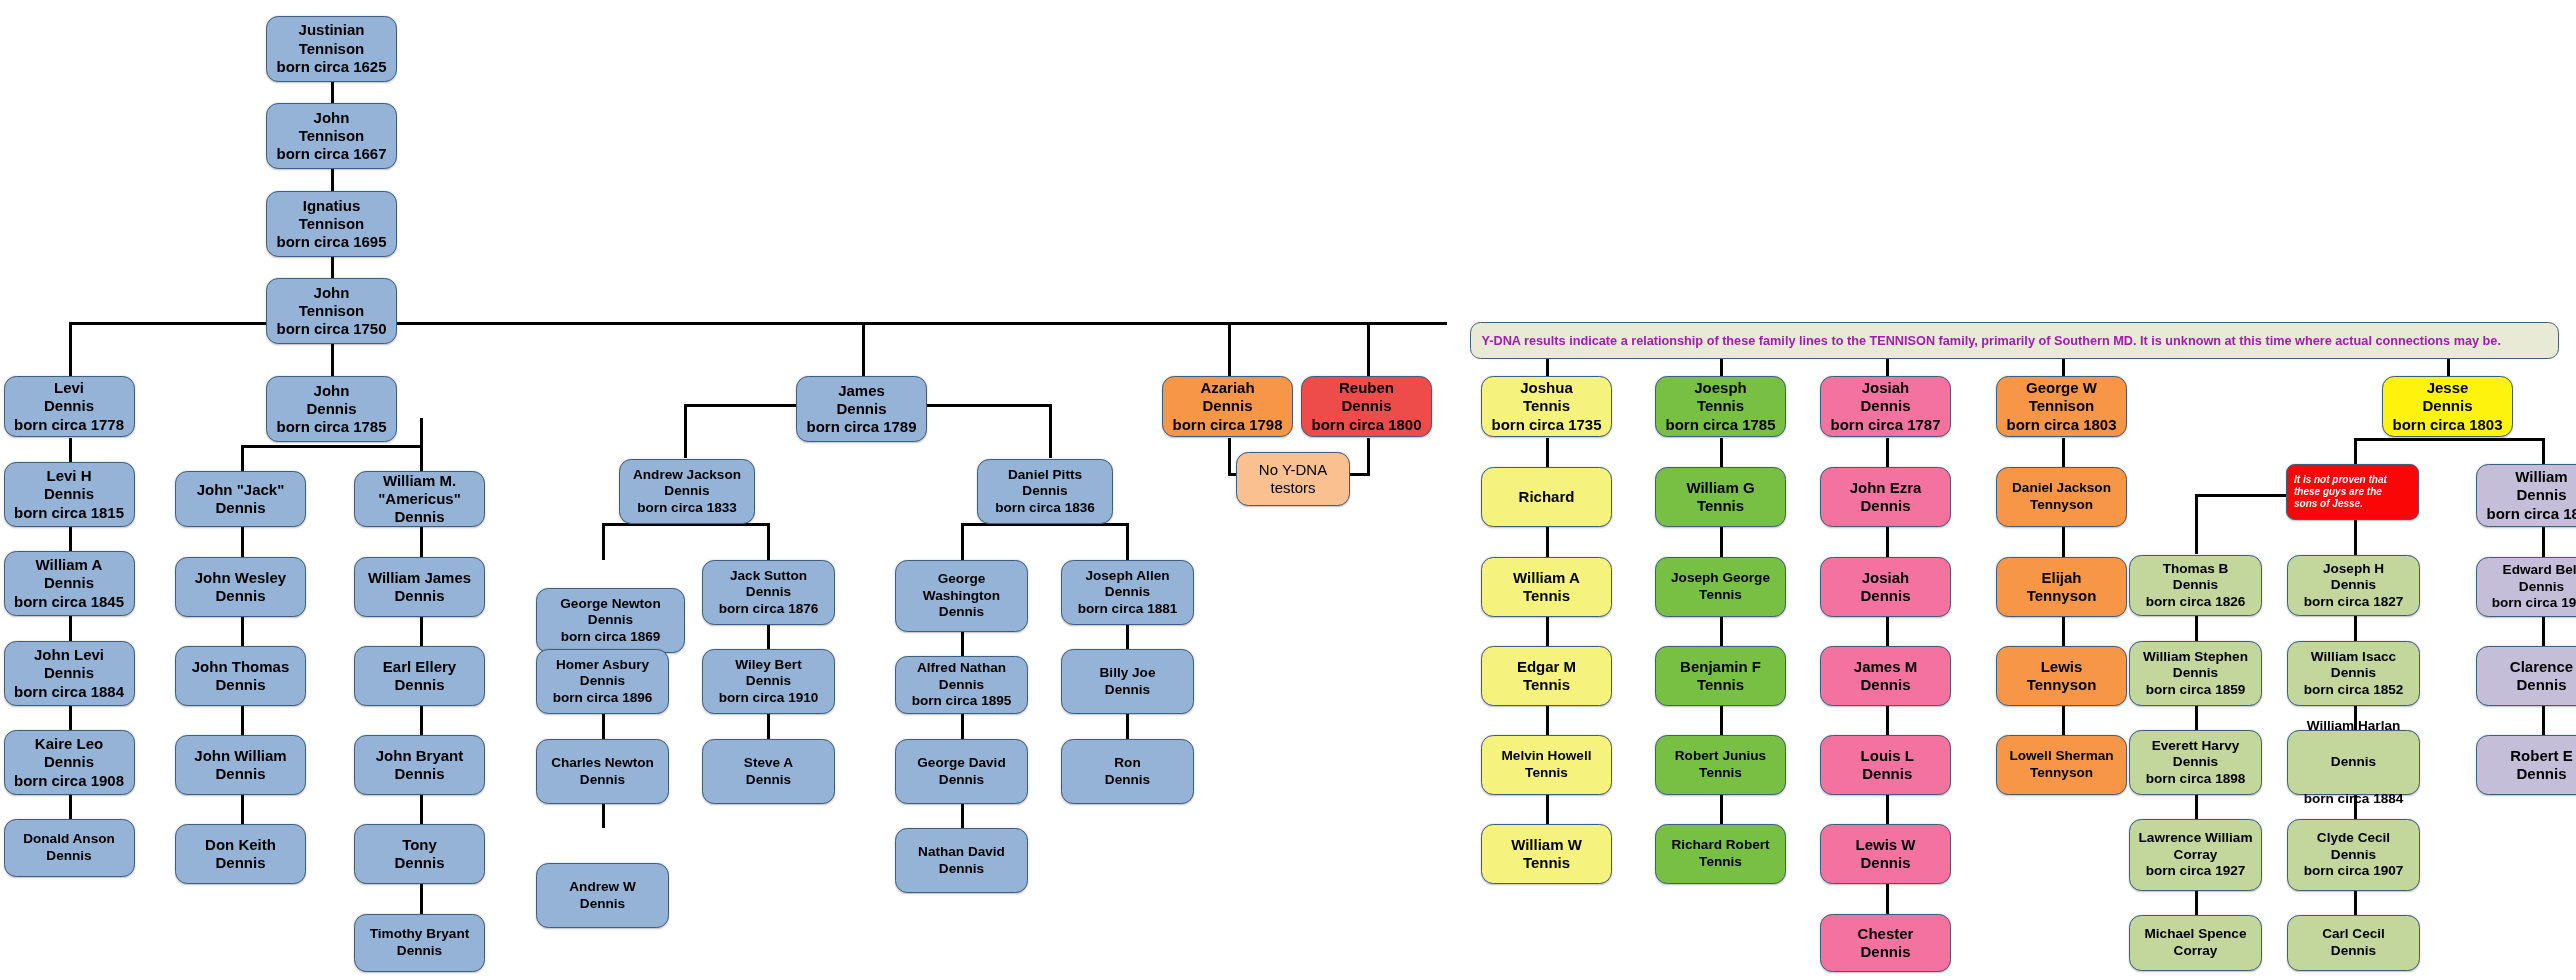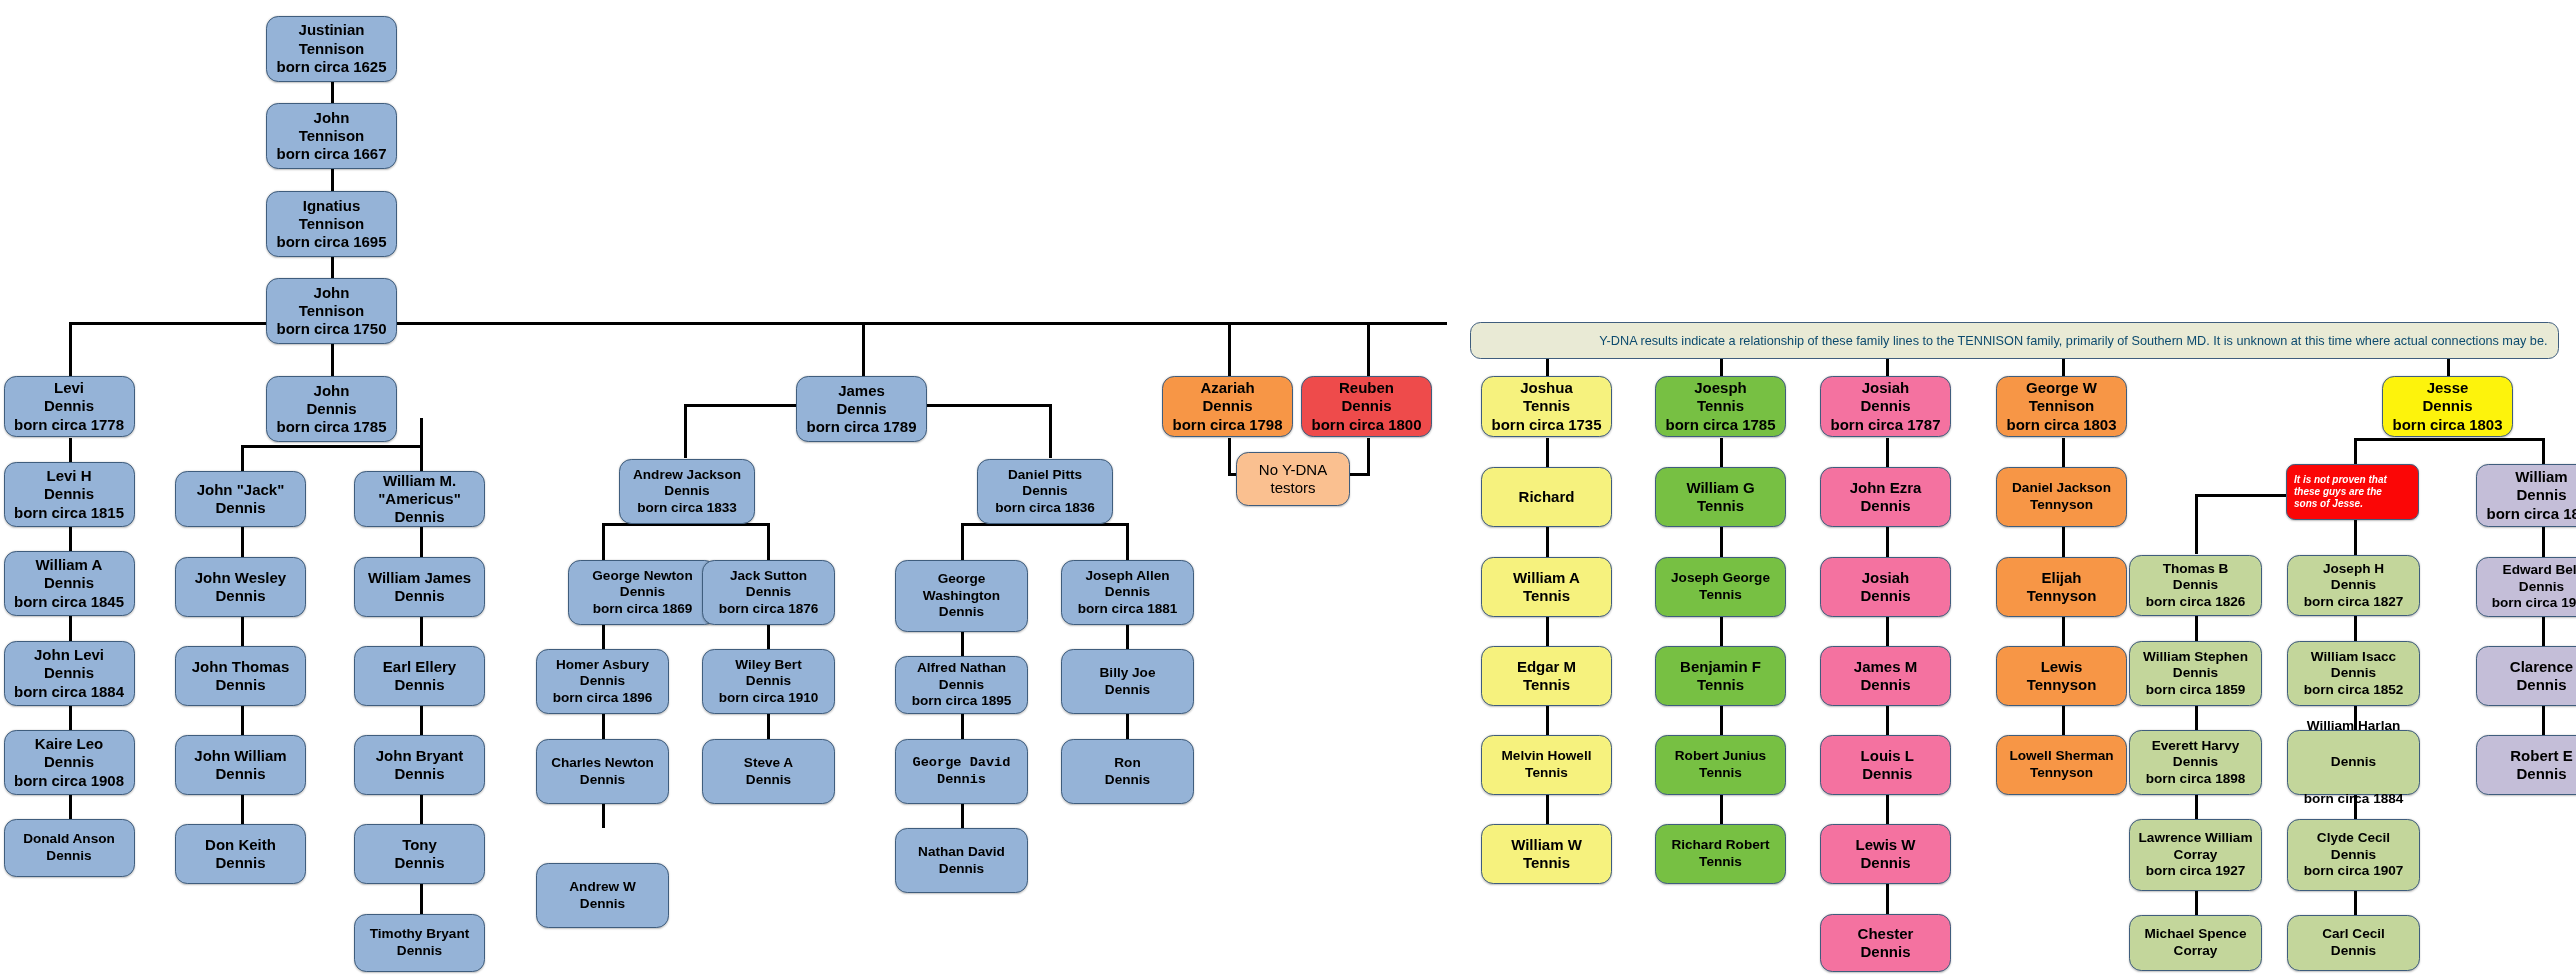--- a/index.html
+++ b/index.html
@@ -69,26 +69,27 @@
     color: #000000;
     z-index: 6;
   }
   #ydna-note {
     position: absolute;
     border: 1.8px solid #3f5d7d;
     border-radius: 10.5px;
     background: #e9ead5;
     display: flex;
     align-items: center;
-    justify-content: flex-end;
+    justify-content: flex-start;
     font-size: 12.7px;
-    color: #0c4a6e;
+    color: #a21caf;
     z-index: 6;
     padding: 0 10.5px;
     text-align: center;
+    font-weight: bold;
   }
 </style>
 </head>
 <body>
 
 <div id="canvas">
 
 
   <div id="ydna-note" style="left:1470px; top:322px; width:1089px; height:37px;">
     <span>Y-DNA results indicate a relationship of these family lines to the TENNISON family, primarily of Southern MD.  It is unknown at this time where actual connections may be.</span>
@@ -321,21 +322,21 @@
     <span class="ln">James</span>
     <span class="ln">Dennis</span>
     <span class="ln">born circa 1789</span>
   </div>
 
   <div class="node c-blue small" style="left:619px; top:459px; width:136px; height:65px;">
     <span class="ln">Andrew Jackson</span>
     <span class="ln">Dennis</span>
     <span class="ln">born circa 1833</span>
   </div>
-  <div class="node c-blue small" style="left:536px; top:560px; width:149px; height:65px;margin-left:32px;">
+  <div class="node c-blue small" style="left:536px; top:588px; width:149px; height:65px;">
     <span class="ln">George Newton</span>
     <span class="ln">Dennis</span>
     <span class="ln">born circa 1869</span>
   </div>
   <div class="node c-blue small" style="left:536px; top:649px; width:133px; height:65px;">
     <span class="ln">Homer Asbury</span>
     <span class="ln">Dennis</span>
     <span class="ln">born circa 1896</span>
   </div>
   <div class="node c-blue small" style="left:536px; top:739px; width:133px; height:65px;">
@@ -370,21 +371,21 @@
   <div class="node c-blue small" style="left:895px; top:560px; width:133px; height:72px;">
     <span class="ln">George</span>
     <span class="ln">Washington</span>
     <span class="ln">Dennis</span>
   </div>
   <div class="node c-blue small" style="left:895px; top:656px; width:133px; height:58px;">
     <span class="ln">Alfred Nathan</span>
     <span class="ln">Dennis</span>
     <span class="ln">born circa 1895</span>
   </div>
-  <div class="node c-blue small" style="left:895px; top:739px; width:133px; height:65px;font-family:Liberation Mono, monospace;">
+  <div class="node c-blue small" style="left:895px; top:739px; width:133px; height:65px;">
     <span class="ln">George David</span>
     <span class="ln">Dennis</span>
   </div>
   <div class="node c-blue small" style="left:895px; top:828px; width:133px; height:65px;">
     <span class="ln">Nathan David</span>
     <span class="ln">Dennis</span>
   </div>
 
   <div class="node c-blue small" style="left:1061px; top:560px; width:133px; height:65px;">
     <span class="ln">Joseph Allen</span>

